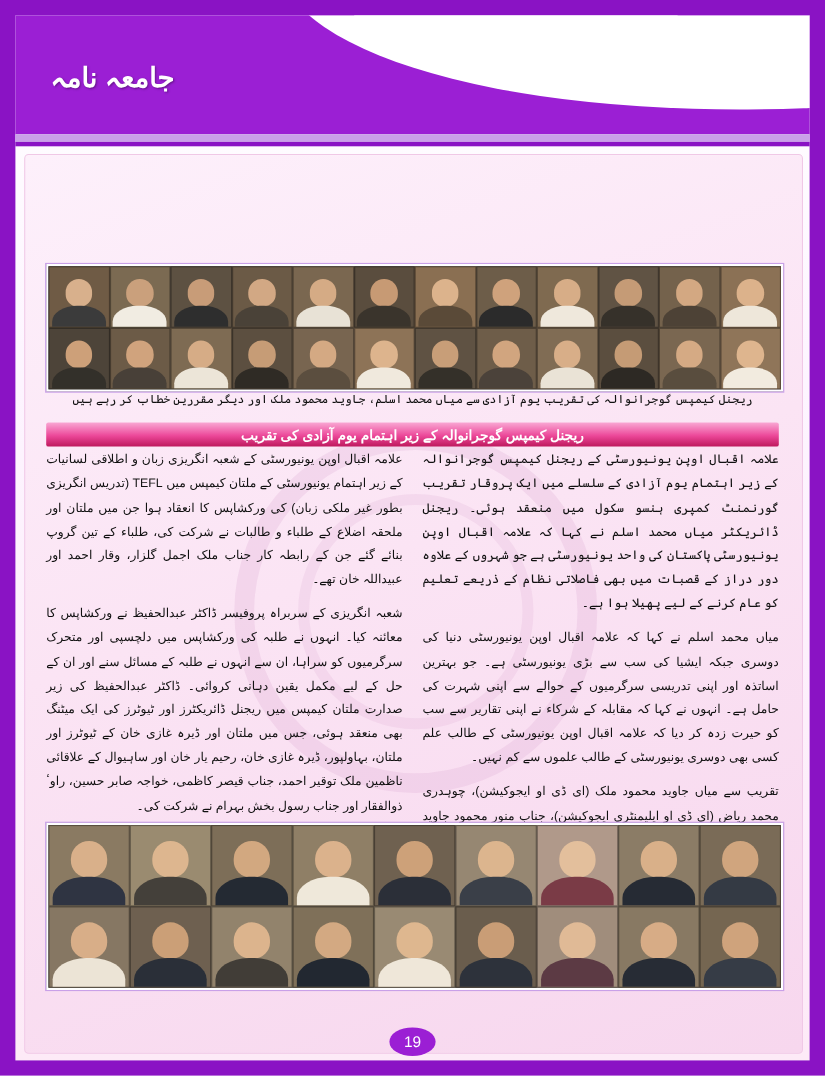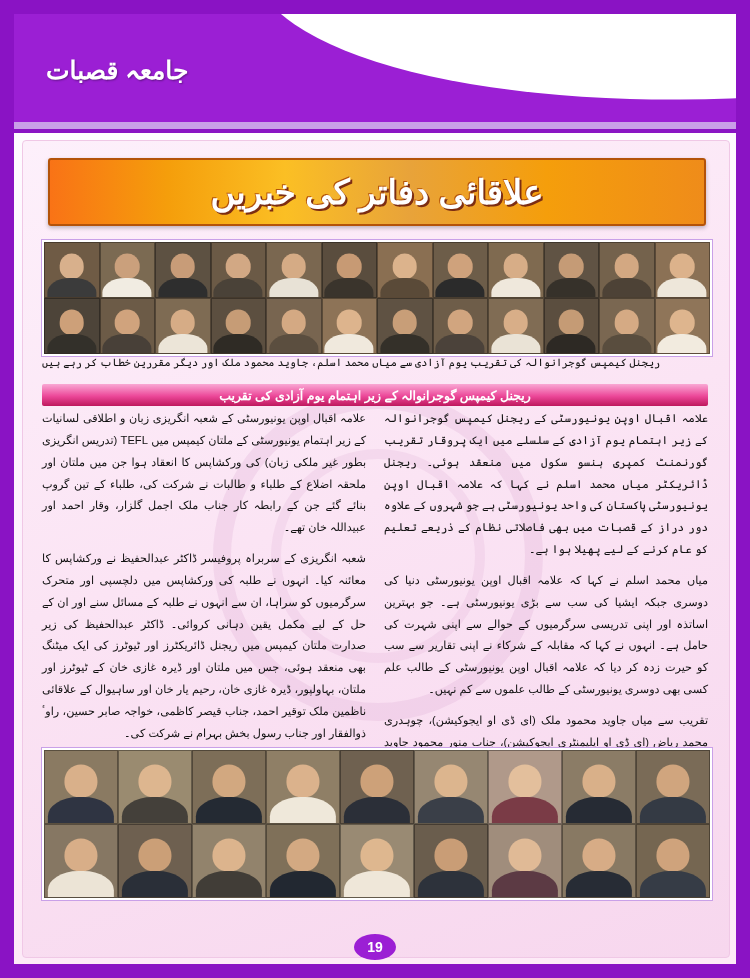--- a/index.html
+++ b/index.html
@@ -190,21 +190,21 @@
     left: 50%;
     bottom: -22%;
     width: 92%;
     height: 58%;
     transform: translateX(-50%);
     border-radius: 46% 46% 0 0;
   }
 
   .caption {
     position: absolute;
-    text-align: left;
+    text-align: center;
     direction: rtl;
     font-size: 10.5px;
     color: #111111;
     width: 666px;
     left: 42px;
   }
   .caption-top { top: 356px; }
   .caption-bottom { top: 900px; }
 
   
@@ -266,48 +266,45 @@
     position: absolute;
     left: 50%;
     bottom: 18px;
     transform: translateX(-50%);
     width: 42px;
     height: 26px;
     background: #9b1fd4;
     border-radius: 50%;
     color: #ffffff;
     font-size: 14px;
-    font-weight: bold;
+    font-weight: normal;
     display: flex;
     align-items: center;
     justify-content: center;
   }
 </style>
 </head>
 <body>
 
 <div class="page">
 
   <div class="outer-border"></div>
 
   <div class="top-banner">
     <div class="swoosh"></div>
     <div class="swoosh2"></div>
   </div>
-  <div class="banner-title">جامعہ قصبات</div>
+  <div class="banner-title">جامعہ نامہ</div>
   <div class="banner-stripe"></div>
   <div class="banner-stripe2"></div>
 
   <div class="inner-panel">
     <div class="watermark"></div>
   </div>
 
-  <div class="headline">
-    <div class="headline-text">علاقائی دفاتر کی خبریں</div>
-  </div>
 
   <div class="photo-strip strip-top">
     <div class="cell" style="background:#6f5b45">
         <div class="head" style="background:#d8b08c"></div>
         <div class="body" style="background:#3b3b3b"></div>
       </div>
     <div class="cell" style="background:#7b6a52">
         <div class="head" style="background:#caa07c"></div>
         <div class="body" style="background:#f1ece2"></div>
       </div>

